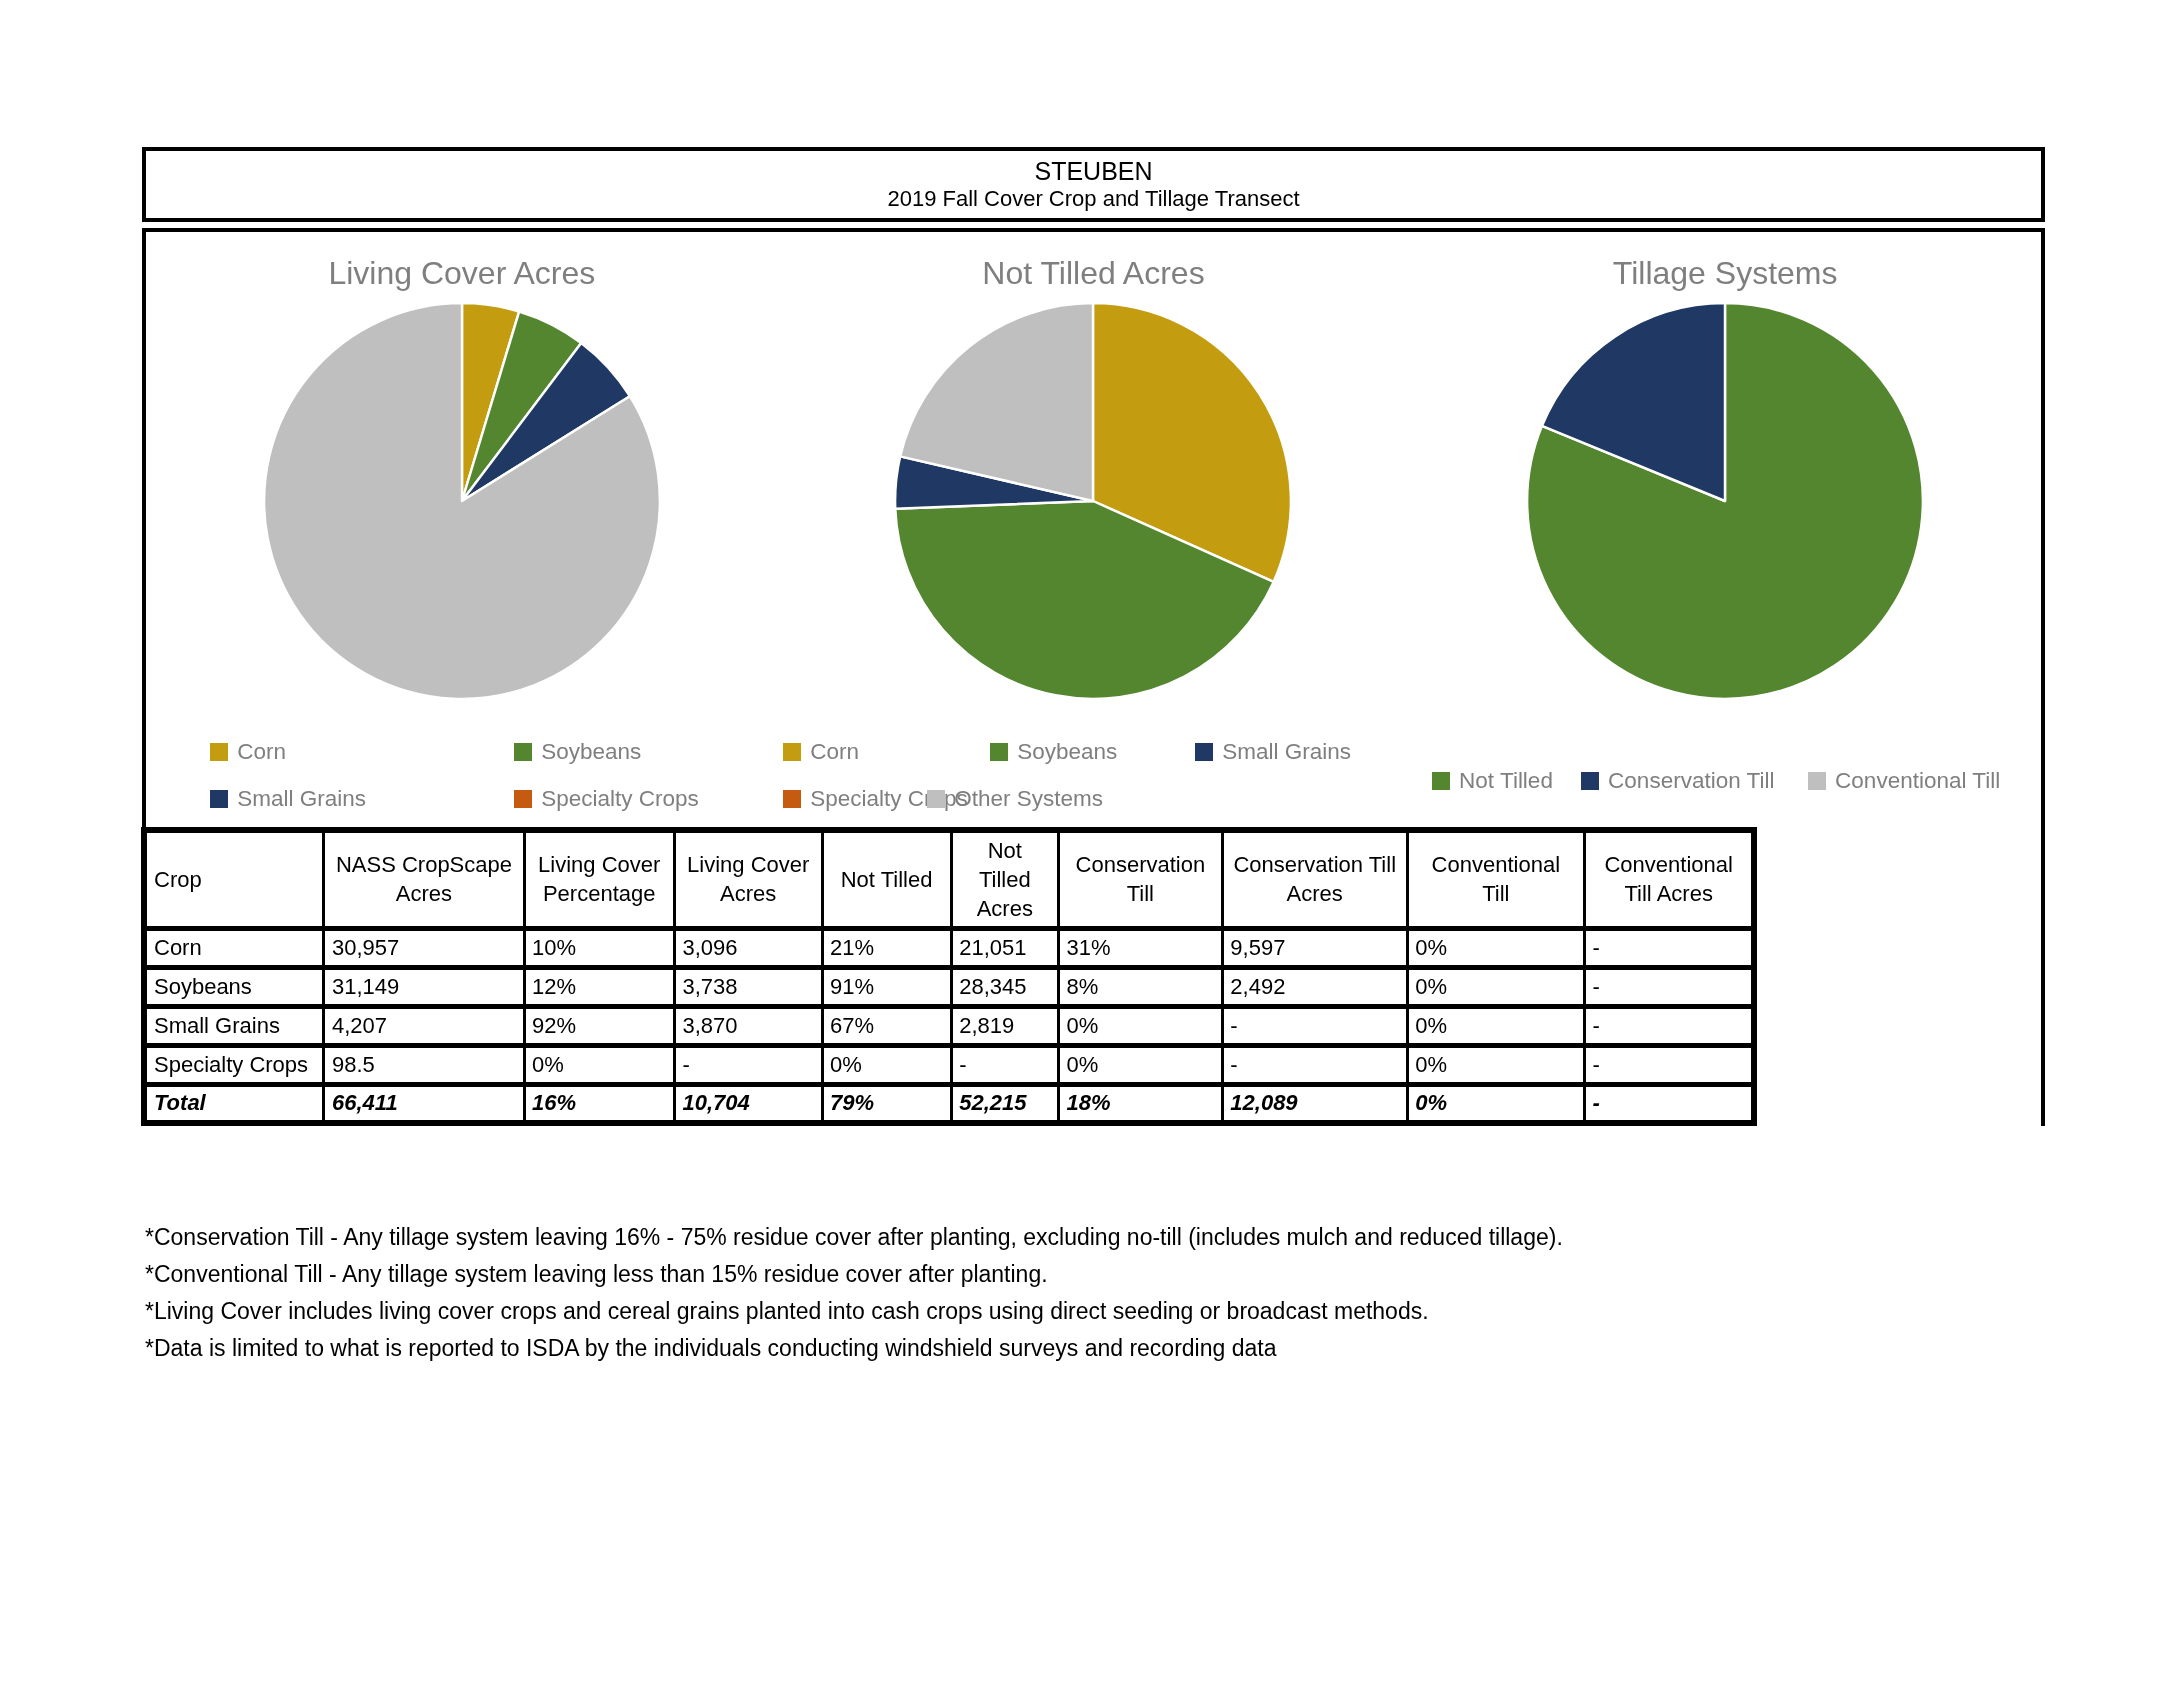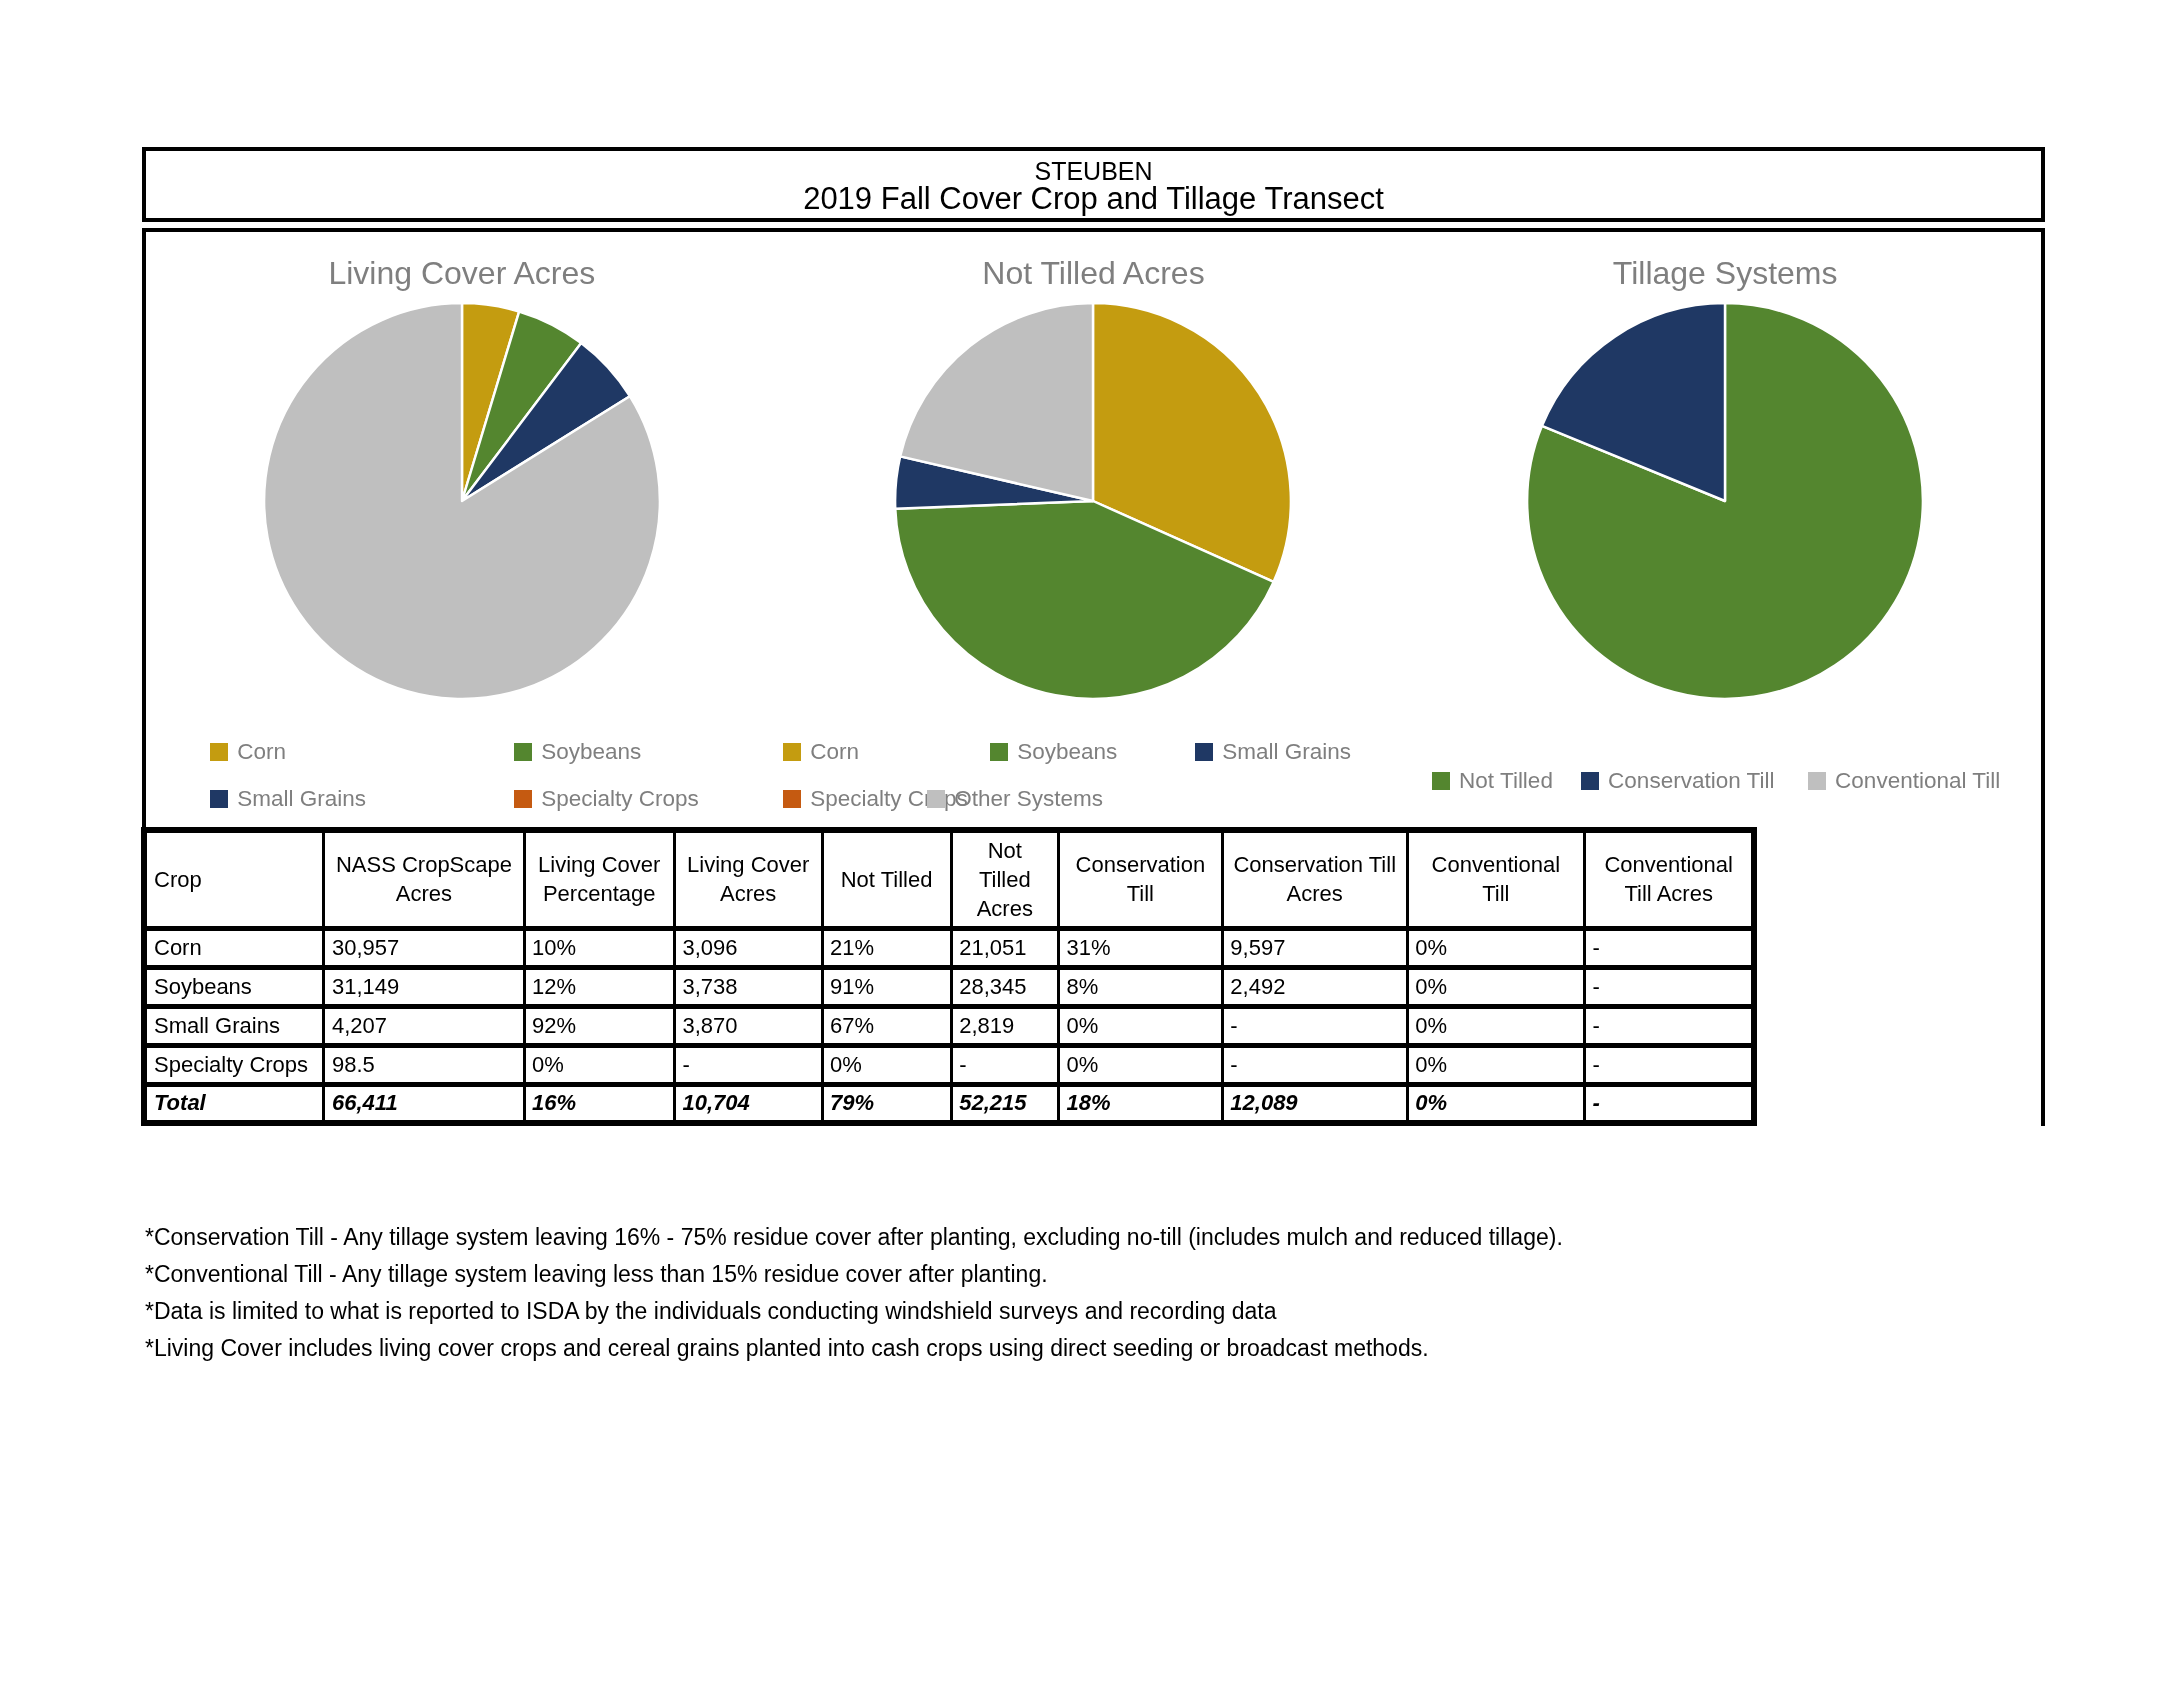--- a/index.html
+++ b/index.html
@@ -6,21 +6,21 @@
   html,body { width:2183px; height:1687px; background:#FFFFFF;
     font-family:"Liberation Sans", sans-serif; color:#000; }
   .sheet { position:relative; width:2183px; height:1687px; overflow:hidden; }
 
   .title-box {
     position:absolute; left:142px; top:147px; width:1903px; height:75px;
     border:4.6px solid #000; display:flex; flex-direction:column;
     align-items:center; justify-content:center; 
   }
   .title-box .t1 { font-size:25px; line-height:28px; }
-  .title-box .t2 { font-size:31px; line-height:28px; }
+  .title-box .t2 { font-size:22px; line-height:28px; }
 
   .main-box {
     position:absolute; left:142px; top:228px; width:1903px; height:898px;
     border:4.6px solid #000; border-bottom:none;
   }
 
   .charts-row { display:flex; width:100%; height:621px; }
   .chart-col { width:33.333%; position:relative; }
   .chart-title { margin-top:22.5px; text-align:center; font-size:32px;
     color:#7F7F7F; line-height:36px; }
@@ -265,18 +265,18 @@
             <td class="cell-num">0%</td>
             <td class="cell-num">-</td>
           </tr>
         </tbody>
     </table>
   </div>
 
   <div class="footnotes">
     <div>*Conservation Till - Any tillage system leaving 16% - 75% residue cover after planting, excluding no-till (includes mulch and reduced tillage).</div>
     <div>*Conventional Till - Any tillage system leaving less than 15% residue cover after planting.</div>
+    <div>*Living Cover includes living cover crops and cereal grains planted into cash crops using direct seeding or broadcast methods.</div>
     <div>*Data is limited to what is reported to ISDA by the individuals conducting windshield surveys and recording data</div>
-    <div>*Living Cover includes living cover crops and cereal grains planted into cash crops using direct seeding or broadcast methods.</div>
   </div>
 
 </div>
 
 
 </body></html>

